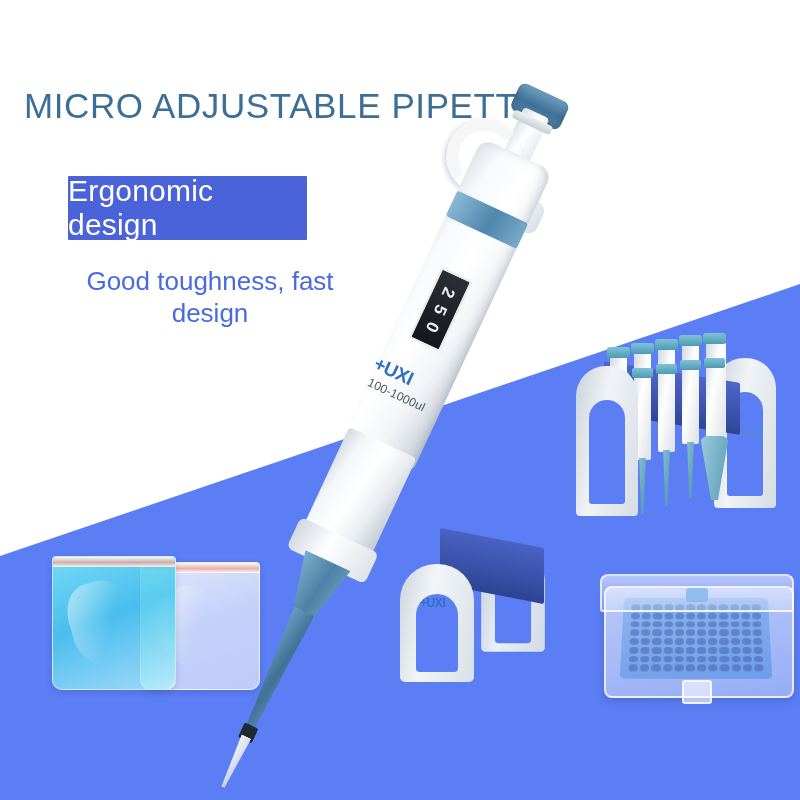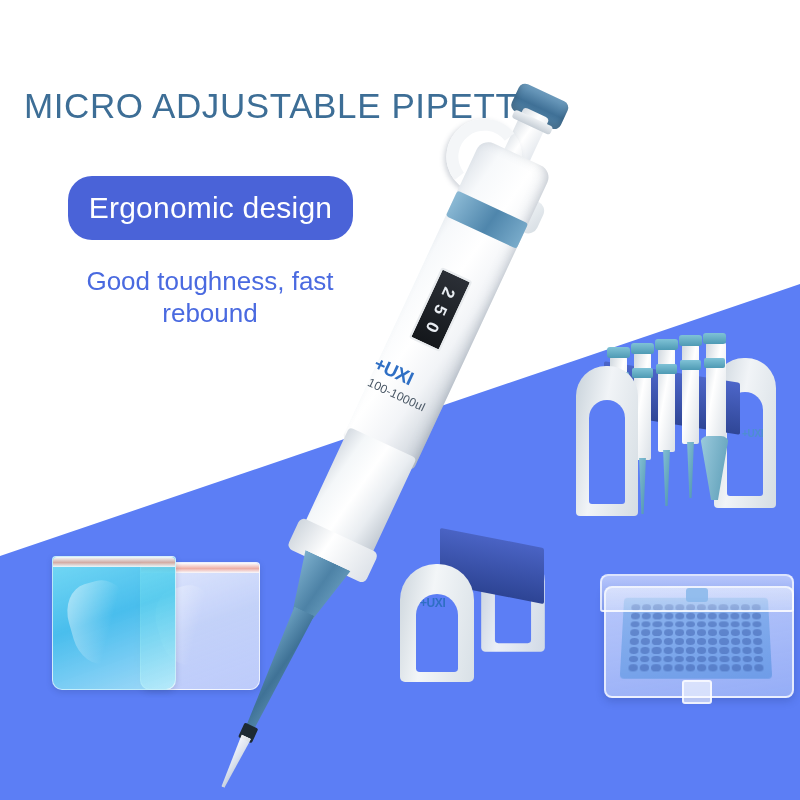--- a/index.html
+++ b/index.html
@@ -37,24 +37,24 @@
     font-size: 35px;
     letter-spacing: 0.6px;
     color: #3d6e96;
     font-weight: 400;
     white-space: nowrap;
   }
   .badge {
     position: absolute;
     left: 68px;
     top: 176px;
-    width: 285px;
+    width: 239px;
     height: 64px;
     background: #4a63d8;
-    border-radius: 24px;
+    border-radius: 1px;
     display: flex;
     align-items: center;
     justify-content: center;
   }
   .badge-label {
     color: #ffffff;
     font-size: 30px;
     font-weight: 400;
     letter-spacing: 0.2px;
   }
@@ -480,21 +480,21 @@
 
   <div class="bg-white"></div>
   <div class="bg-blue"></div>
 
   <div class="headline">MICRO ADJUSTABLE PIPETTE</div>
 
   <div class="badge">
     <span class="badge-label">Ergonomic design</span>
   </div>
 
-  <div class="subline">Good toughness, fast rebound</div>
+  <div class="subline">Good toughness, fast design</div>
 
   <div class="pipette">
     <div class="plunger-cap"></div>
     <div class="plunger-shaft"></div>
     <div class="plunger-collar"></div>
     <div class="finger-hook"></div>
     <div class="ejector-arm"></div>
     <div class="ejector-pad"></div>
     <div class="pip-body"></div>
     <div class="ejector-band"></div>

